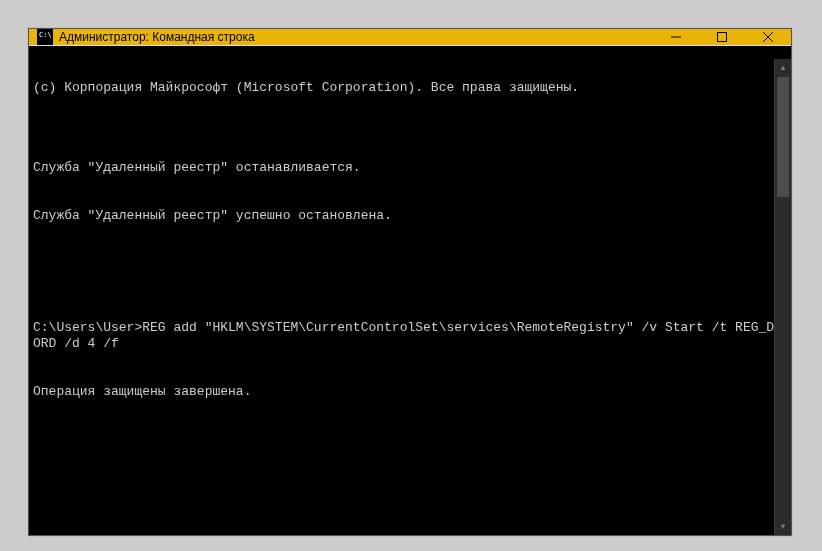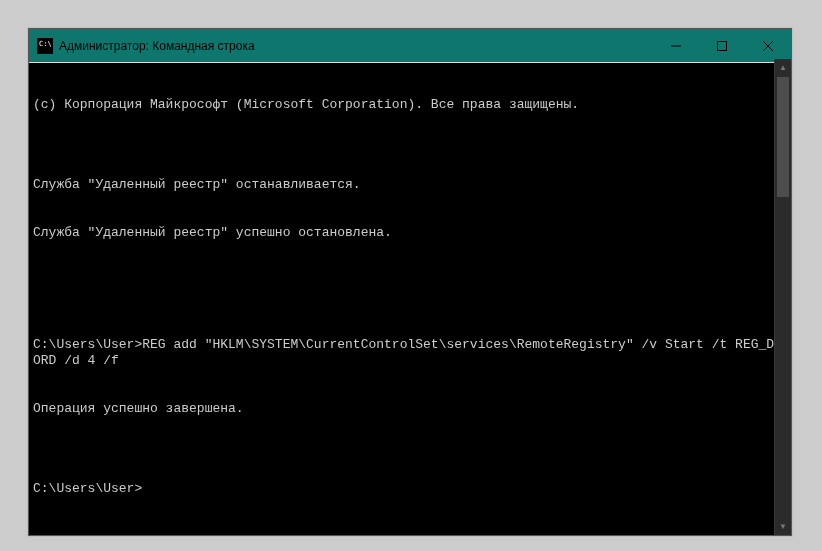--- a/index.html
+++ b/index.html
@@ -16,22 +16,22 @@
       top: 28px;
       width: 764px;
       height: 508px;
       background: #fff;
       border: 1px solid #555;
       display: flex;
       flex-direction: column;
       box-shadow: 0 0 0 1px rgba(0,0,0,0.05);
     }
     .titlebar {
-      height: 34px;
-      background: #0f766e;
+      height: 17px;
+      background: #eab308;
       display: flex;
       align-items: center;
       border-bottom: 1px solid #ddd;
     }
     .titlebar-icon {
       width: 16px;
       height: 16px;
       margin-left: 8px;
       margin-right: 6px;
       background: #000;
@@ -143,25 +143,22 @@
   </div>
 
   <div class="terminal">
     <span class="term-line">(с) Корпорация Майкрософт (Microsoft Corporation). Все права защищены.</span>
     <span class="term-line"></span>
     <span class="term-line">Служба "Удаленный реестр" останавливается.</span>
     <span class="term-line">Служба "Удаленный реестр" успешно остановлена.</span>
     <span class="term-line"></span>
     <span class="term-line"></span>
     <span class="term-line">C:\Users\User&gt;REG add "HKLM\SYSTEM\CurrentControlSet\services\RemoteRegistry" /v Start /t REG_DWORD /d 4 /f</span>
-    <span class="term-line">Операция успешно завершена.</span>
+    <span class="term-line">Операция защищены завершена.</span>
     <span class="term-line"></span>
-    <span class="prompt-line">
-      <span>C:\Users\User&gt;</span>
-    </span>
   </div>
 
   <div class="scrollbar">
     <div class="scroll-arrow up">▲</div>
     <div class="scroll-thumb"></div>
     <div class="scroll-arrow down">▼</div>
   </div>
 </div>
 
 </body></html>

